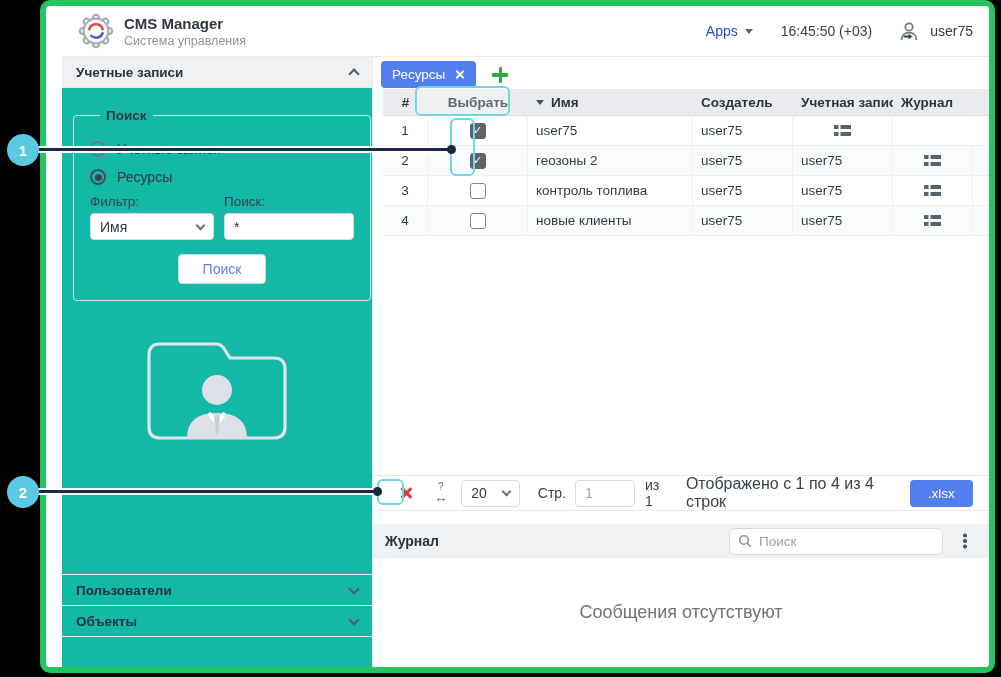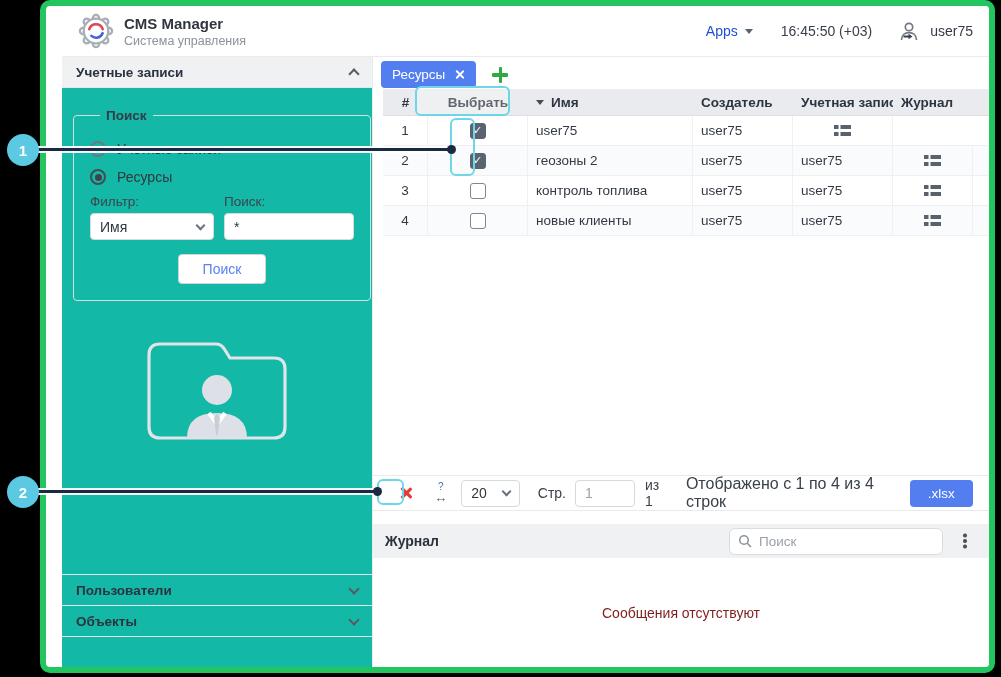--- a/index.html
+++ b/index.html
@@ -109,21 +109,21 @@
 
   
   .jrn-head { height:34px; flex:0 0 34px; background:#f0f1f3; display:flex; align-items:center; padding:0 12px; }
   .jrn-title { font-size:14px; font-weight:bold; color:#2b323c; }
   .jrn-spacer { flex:1; }
   .jrn-search { width:214px; height:27px; background:#fff; border:1px solid #d9dcde; border-radius:6px; display:flex; align-items:center; padding:0 8px; gap:7px; }
   .jrn-search input { border:none; outline:none; flex:1; font-size:13.5px; font-family:inherit; color:#30373f; min-width:0; }
   .jrn-search input::placeholder { color:#9aa1ab; }
   .jrn-dots { margin-left:14px; margin-right:4px; width:16px; display:flex; justify-content:center; cursor:pointer; }
   .jrn-body { flex:1; display:flex; align-items:center; justify-content:center; }
-  .jrn-empty { font-size:14px; color:#7f1d1d; }
+  .jrn-empty { font-size:18px; color:#737373; }
 
   
   .callout-line { position:absolute; height:3px; background:#1b2a44; z-index:40; box-shadow:0 -2px 0 rgba(255,255,255,.95), 0 2px 0 rgba(255,255,255,.95); }
   .line-1 { left:36px; top:148px; width:414px; }
   .line-2 { left:36px; top:490px; width:340px; }
   .callout-dot { position:absolute; width:9px; height:9px; border-radius:50%; background:#1b2a44; z-index:41; }
   .dot-1 { left:447px; top:145px; }
   .dot-2 { left:373px; top:487px; }
   .callout-badge { position:absolute; width:32px; height:32px; border-radius:50%; background:#5ac9e1; color:#fff; font-size:15px; font-weight:bold; display:flex; align-items:center; justify-content:center; z-index:42; }
   .badge-1 { left:7px; top:134px; }

